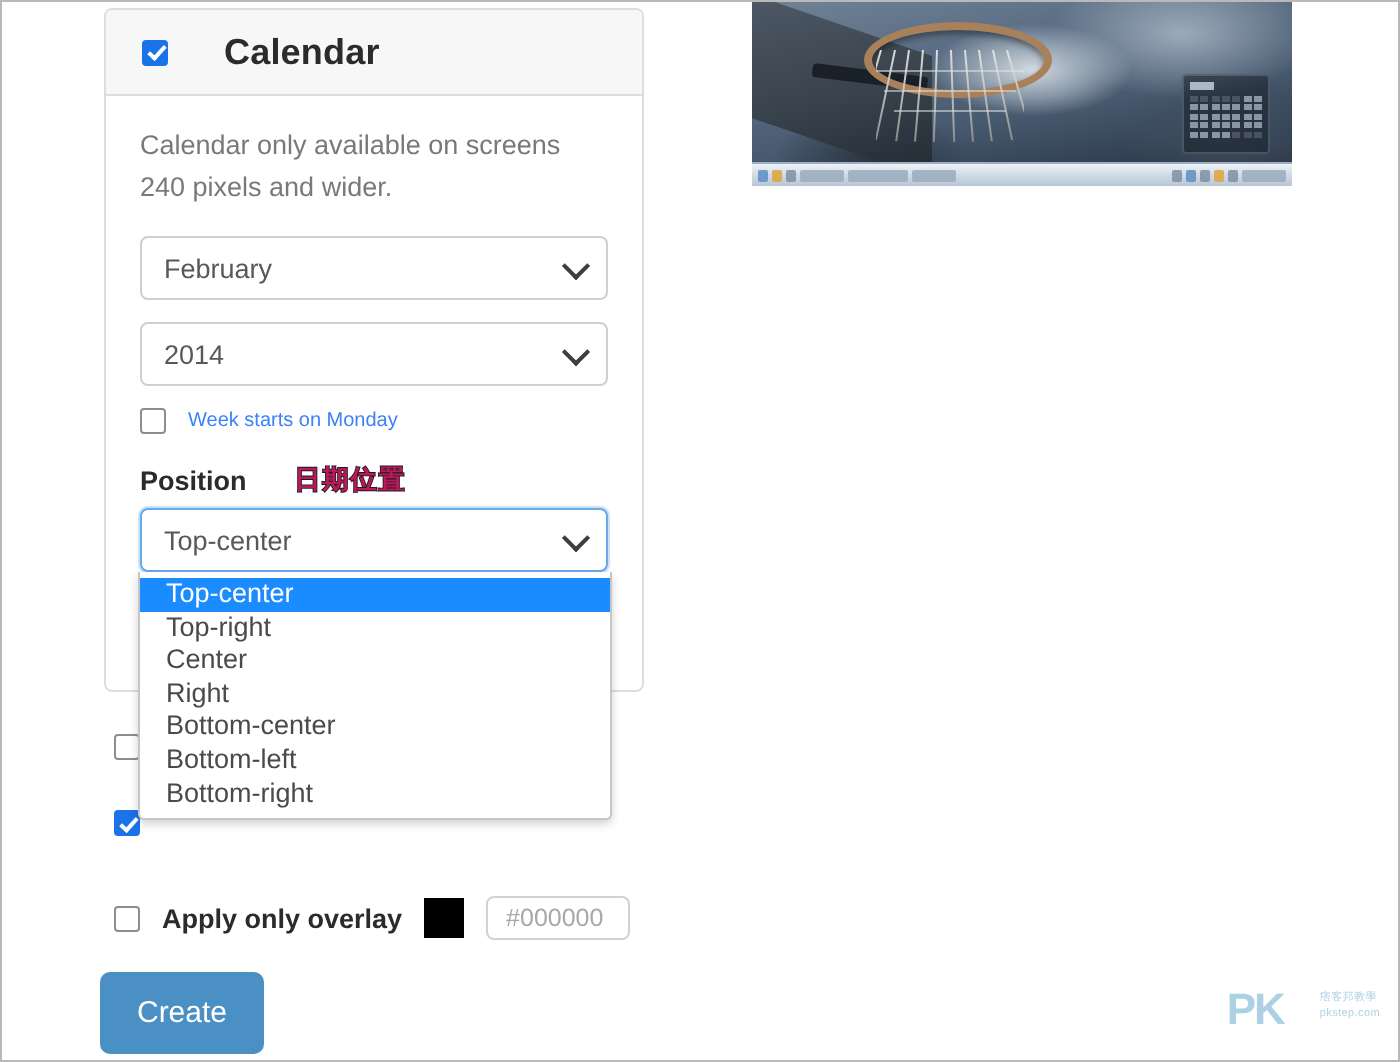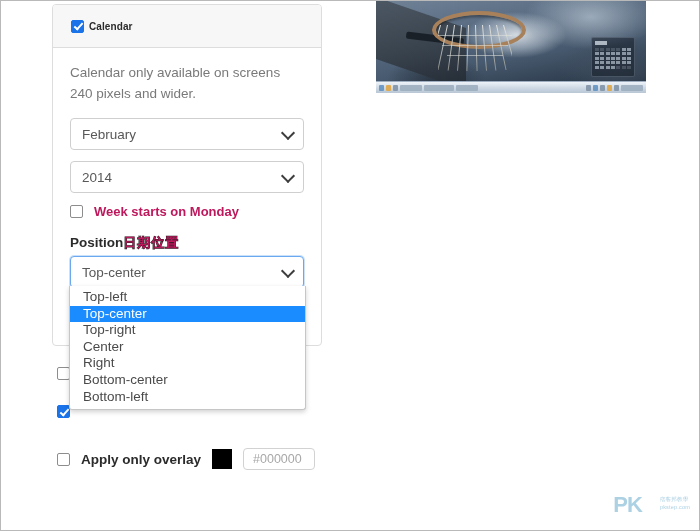--- a/index.html
+++ b/index.html
@@ -41,24 +41,24 @@
     height: 43px;
     box-sizing: border-box;
     background: #f7f7f7;
     border-bottom: 1px solid #dddddd;
     border-radius: 3px 3px 0 0;
     display: flex;
     align-items: center;
     padding-left: 18px;
   }
   .card-title {
-    font-size: 10px;
+    font-size: 18px;
     font-weight: bold;
     color: #2b2b2b;
-    margin-left: 5px;
+    margin-left: 28px;
     letter-spacing: .1px;
   }
   .card-body {
     padding: 14px 17px 0 17px;
   }
 
   
   .cb {
     width: 13px;
     height: 13px;
@@ -125,29 +125,28 @@
     transform: rotate(45deg);
   }
 
   .check-row {
     display: flex;
     align-items: center;
     gap: 11px;
     margin-top: 4px;
   }
   .check-row .lbl {
-    font-size: 13px;
-    font-weight: bold;
-    color: #be185d;
+    font-size: 10px;
+    font-weight: normal;
+    color: #3b82f6;
   }
 
   .pos-label-row {
     display: flex;
-    align-items: center;
-    gap: 0;
+    gap: 24px;
     margin-top: 16px;
     margin-bottom: 6px;
   }
   .pos-label {
     font-size: 13.5px;
     font-weight: bold;
     color: #2b2b2b;
   }
   .annotation {
     font-size: 13px;
@@ -446,44 +445,45 @@
 
       <div class="select focused">
         <span>Top-center</span>
         <span class="chev"></span>
       </div>
 
     </div>
   </div>
 
   <div class="dropdown">
-    <div class="opt">Top-left</div>
     <div class="opt sel">Top-center</div>
     <div class="opt">Top-right</div>
     <div class="opt">Center</div>
     <div class="opt">Right</div>
     <div class="opt">Bottom-center</div>
     <div class="opt">Bottom-left</div>
+    <div class="opt">Bottom-right</div>
   </div>
 
   <div class="below below-row" id="row-hidden-a" style="position:absolute;">
     <span class="cb"></span>
   </div>
 
   <div class="below below-row" id="row-hidden-b" style="position:absolute;">
     <span class="cb checked"></span>
   </div>
 
   <div class="below below-row" id="row-overlay" style="position:absolute;">
     <span class="cb"></span>
     <span class="lbl">Apply only overlay</span>
     <span class="swatch"></span>
     <span class="hexfield">#000000</span>
   </div>
 
+  <button class="create-btn">Create</button>
 
   <div class="preview">
     <div class="pv-sky"></div>
     <div class="pv-backboard"></div>
     <div class="pv-arm"></div>
     <div class="pv-rim"></div>
     <div class="pv-net">
       <i style="left:2px;  transform:rotate(16deg)"></i>
       <i style="left:9px;  transform:rotate(12deg)"></i>
       <i style="left:16px; transform:rotate(8deg)"></i>

